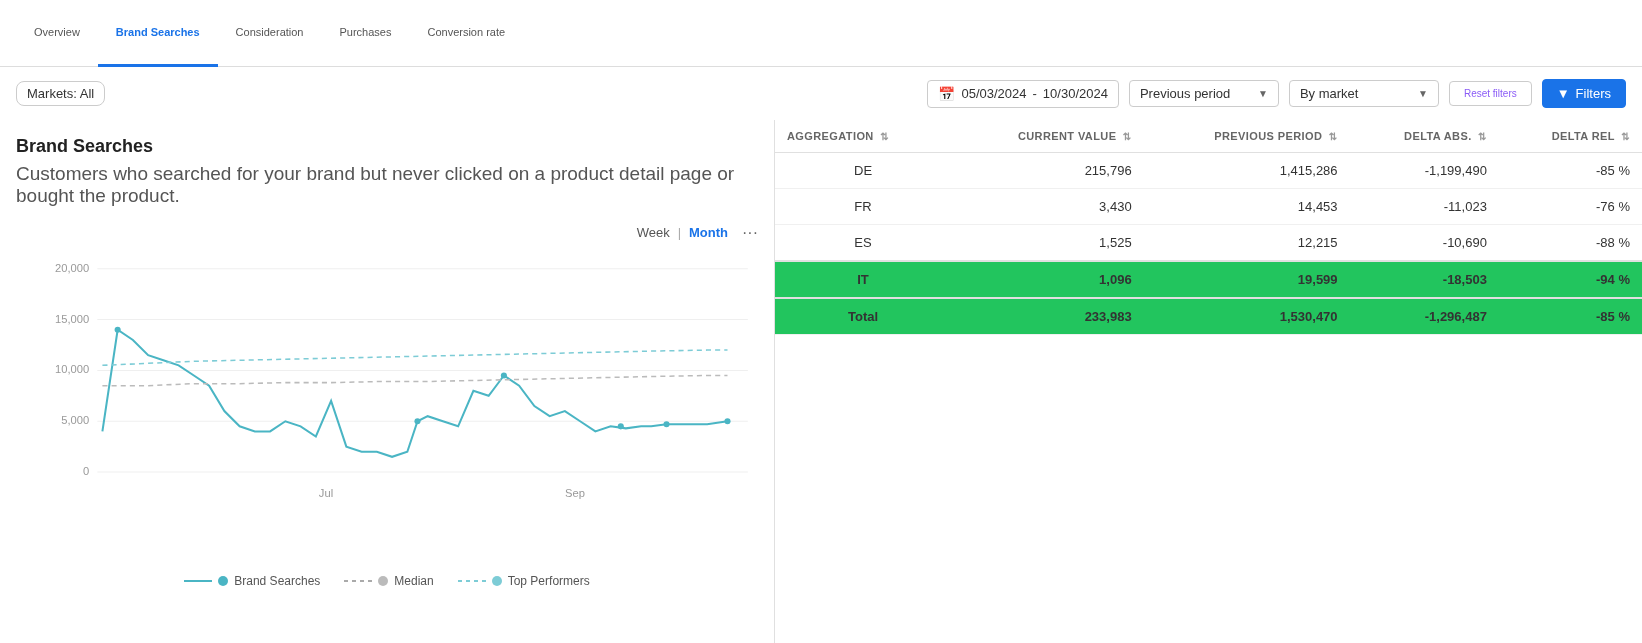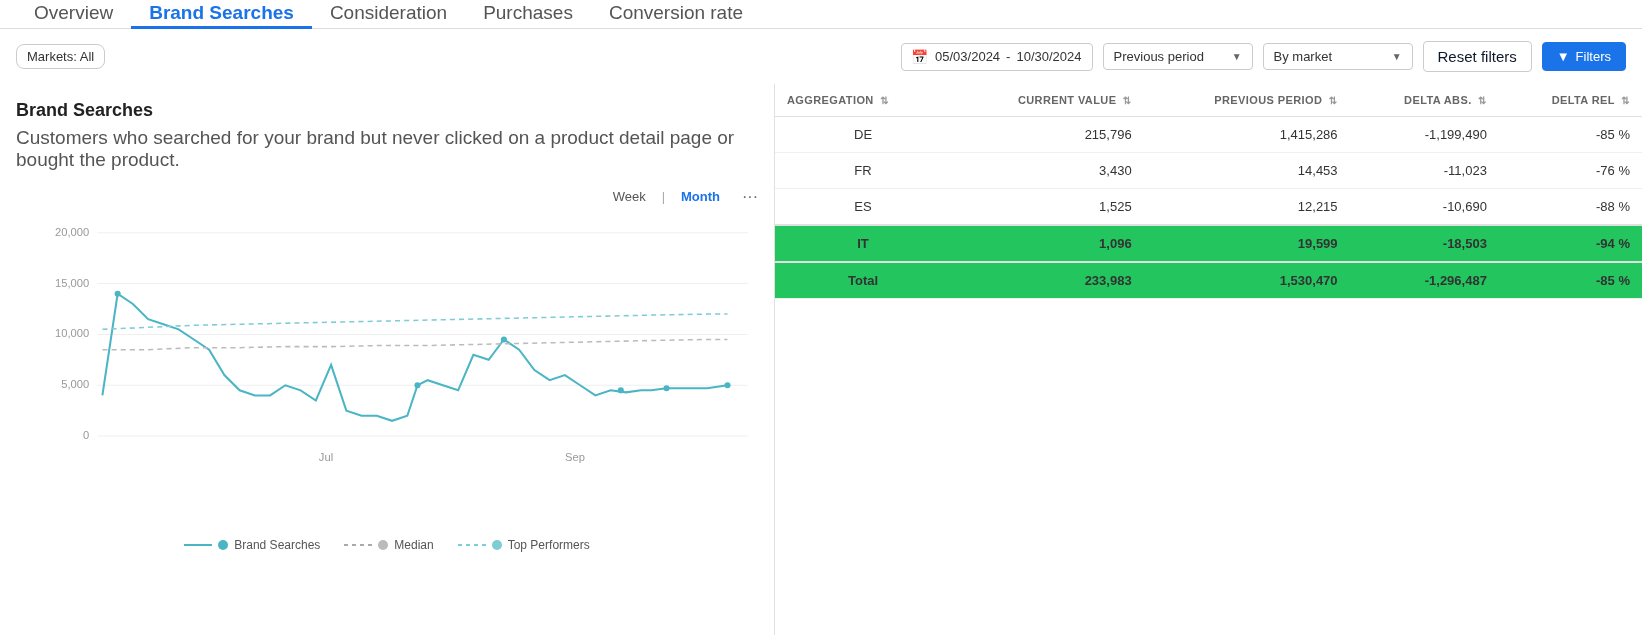--- a/index.html
+++ b/index.html
@@ -5,24 +5,24 @@
     * { box-sizing: border-box; margin: 0; padding: 0; }
     body { font-family: -apple-system, BlinkMacSystemFont, 'Segoe UI', Arial, sans-serif; font-size: 13px; background: #fff; color: #333; }
 
     
     .nav-tabs {
       display: flex;
       border-bottom: 1px solid #ddd;
       padding: 0 16px;
     }
     .nav-tab {
-      padding: 2px 18px;
+      padding: 26px 18px;
       cursor: pointer;
       color: #555;
-      font-size: 19px;
+      font-size: 11px;
       border-bottom: 3px solid transparent;
       margin-bottom: -1px;
     }
     .nav-tab.active {
       color: #1a73e8;
       border-bottom: 3px solid #1a73e8;
       font-weight: 600;
     }
 
     
@@ -65,23 +65,23 @@
       cursor: pointer;
       min-width: 150px;
       justify-content: space-between;
     }
     .dropdown-select .chevron { font-size: 10px; color: #666; }
     .reset-btn {
       border: 1px solid #ccc;
       border-radius: 4px;
       padding: 6px 14px;
       background: #fff;
-      font-size: 15px;
-      cursor: pointer;
-      color: #0f172a;
+      font-size: 10px;
+      cursor: pointer;
+      color: #8b5cf6;
     }
     .filter-btn {
       display: flex;
       align-items: center;
       gap: 6px;
       border: 1px solid #1a73e8;
       border-radius: 4px;
       padding: 6px 14px;
       background: #1a73e8;
       color: #fff;
@@ -112,21 +112,21 @@
       font-size: 19px;
       color: #555;
       margin-bottom: 16px;
     }
 
     
     .chart-controls {
       display: flex;
       align-items: center;
       justify-content: flex-end;
-      gap: 8px;
+      gap: 0;
       margin-bottom: 4px;
     }
     .chart-view-btn {
       padding: 2px 6px;
       font-size: 13px;
       cursor: pointer;
       color: #555;
       background: none;
       border: none;
     }

